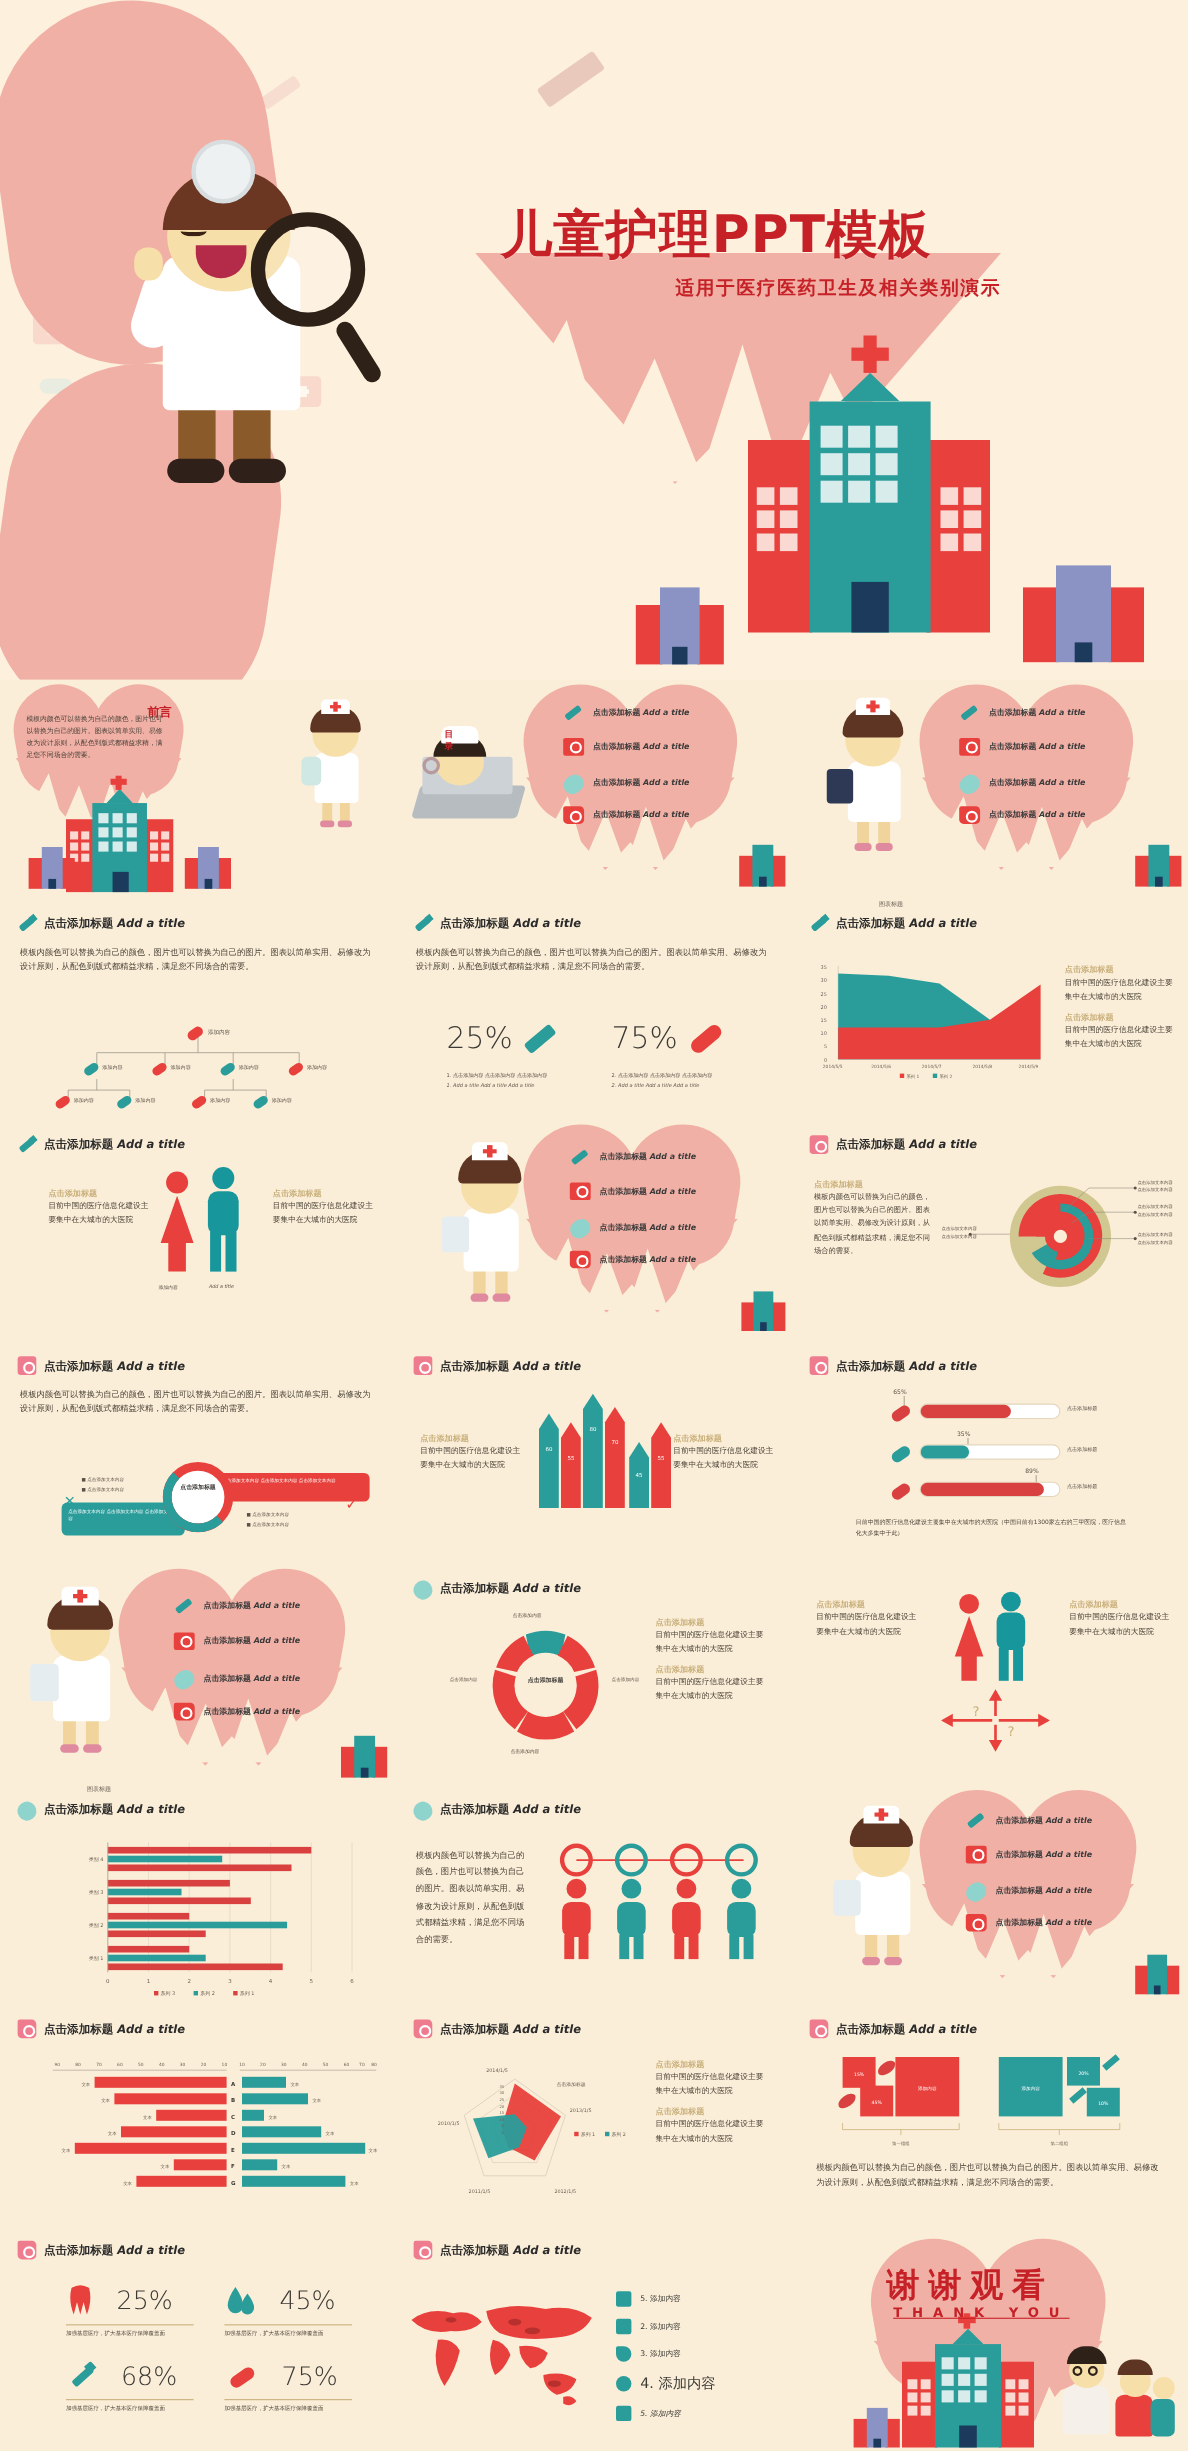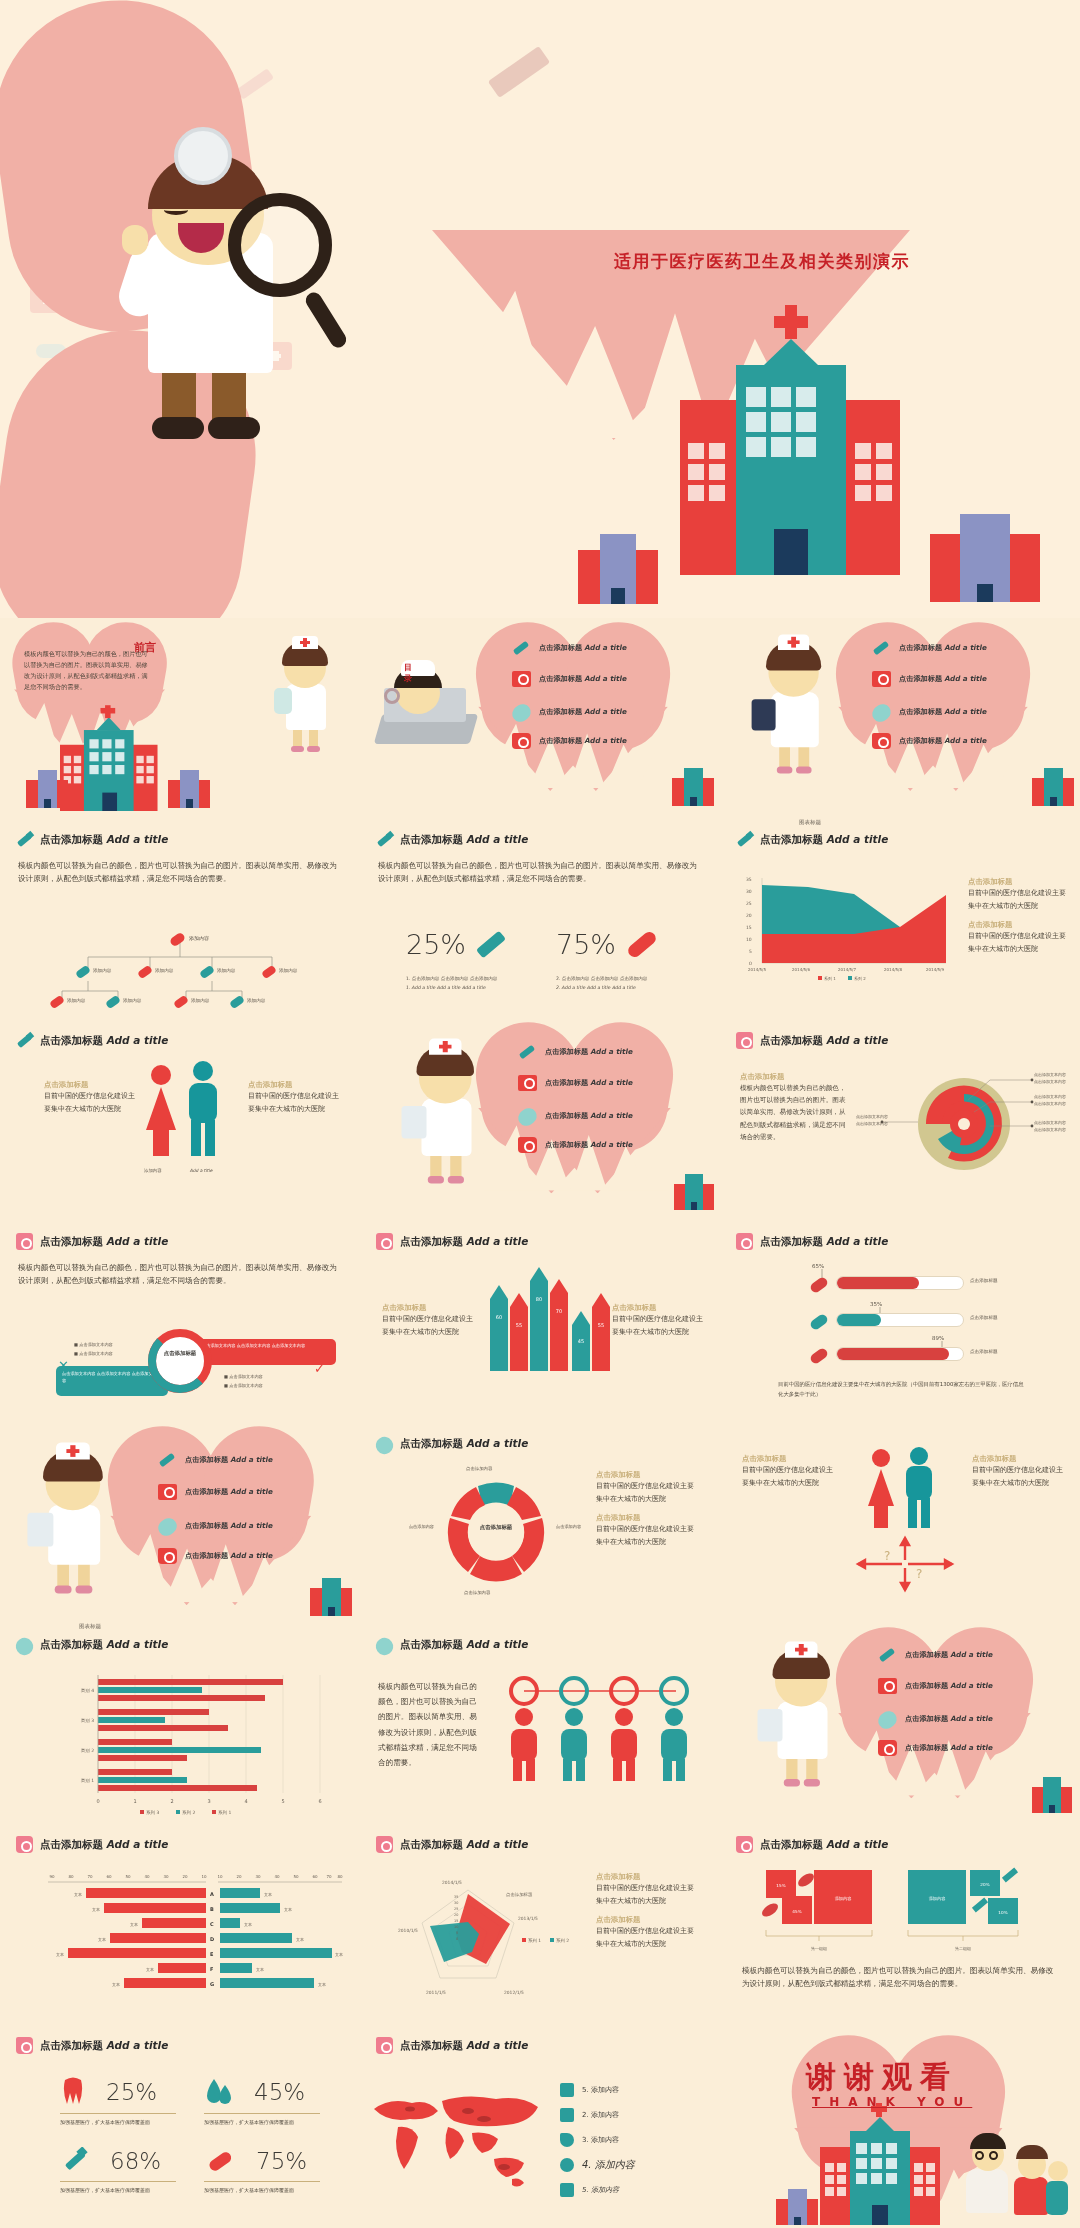--- a/index.html
+++ b/index.html
@@ -164,20 +164,21 @@
     <div class="deco deco-syr" style="left:236px;top:78px;"></div>
     <div class="deco deco-pill" style="left:36px;top:344px;"></div>
     <div class="deco deco-pill" style="left:212px;top:206px;background:#f3ccc6;"></div>
 
     <div class="heart-big-l"></div>
     <div class="heart-big-r"></div>
     <div class="heart-body"></div>
     <div class="ecg"></div>
     <div class="deco deco-syr" style="left:488px;top:62px;width:62px;height:20px;background:#d9a9a2;opacity:.55;"></div>
 
+    <h1 class="cover-title">儿童护理PPT模板</h1>
     <div class="cover-sub">适用于医疗医药卫生及相关类别演示</div>
 
     <div class="doc-fig">
       <div class="df-legL"></div>
         <div class="df-legR"></div>
       <div class="df-shoeL"></div>
         <div class="df-shoeR"></div>
       <div class="df-coat"></div>
       <div class="df-arm"></div>
       <div class="df-head"></div>
@@ -1226,21 +1227,21 @@
         <div style="display:flex;align-items:center;gap:8px;margin-bottom:11px;">
           <span style="width:14px;height:14px;background:#2a9d9b;border-radius:2px;display:inline-block;"></span>
           <span style="font-size:7px;color:#3c3a36;">2. 添加内容</span>
         </div>
         <div style="display:flex;align-items:center;gap:8px;margin-bottom:11px;">
           <span style="width:14px;height:14px;background:#2a9d9b;border-radius:2px 8px 8px 8px;display:inline-block;"></span>
           <span style="font-size:7px;color:#3c3a36;">3. 添加内容</span>
         </div>
         <div style="display:flex;align-items:center;gap:8px;margin-bottom:11px;">
           <span style="width:14px;height:14px;background:#2a9d9b;border-radius:7px;display:inline-block;"></span>
-          <span style="font-size:10px;color:#3c3a36;font-style:italic;">4. 添加内容</span>
+          <span style="font-size:13px;color:#3c3a36;">4. 添加内容</span>
         </div>
         <div style="display:flex;align-items:center;gap:8px;">
           <span style="width:14px;height:14px;background:#2a9d9b;border-radius:2px;display:inline-block;"></span>
           <span style="font-size:7px;color:#3c3a36;font-style:italic;">5. 添加内容</span>
         </div>
       </div>
     </div>
 
     <div class="slide">
       <div class="mheart" style="left:74px;top:10px;transform:scale(1.45);transform-origin:left top;">

